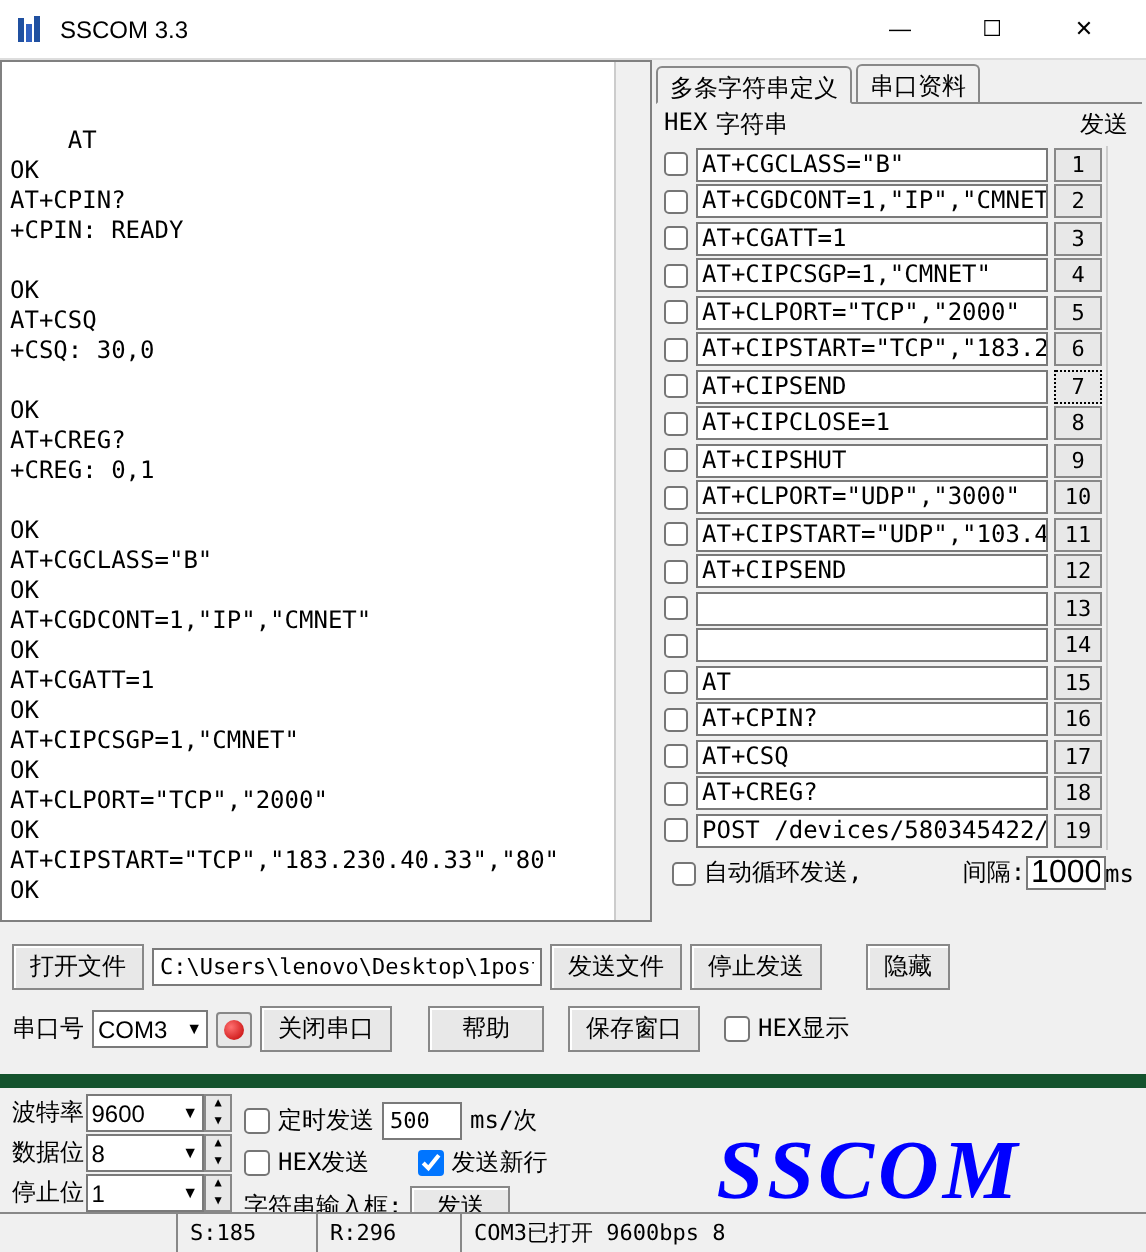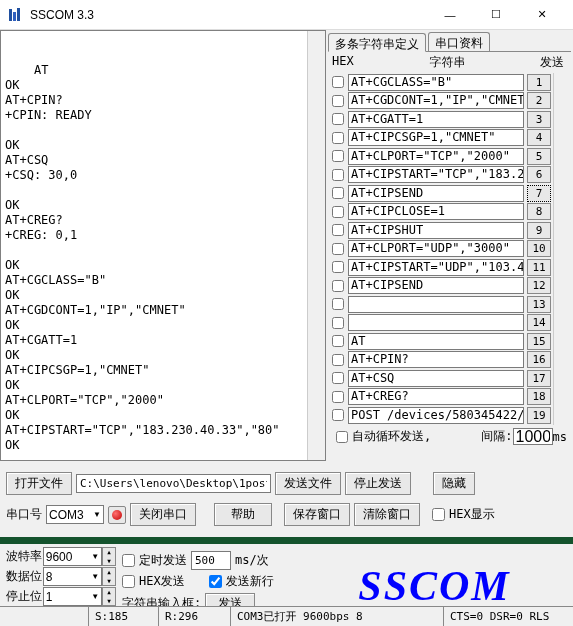--- a/index.html
+++ b/index.html
@@ -14,21 +14,21 @@
 .terminal::after { content: ''; position: absolute; right: 0; top: 0; bottom: 0; width: 17px; background: #f0f0f0; border-left: 1px solid #ccc; }
 .term-arrow { position: absolute; right: 3px; font-size: 9px; color: #555; }
 .term-arrow.up { top: 2px; }
 .term-arrow.down { bottom: 2px; }
 .right-panel { width: 247px; background: #f0f0f0; padding: 2px; }
 .tabs { display: flex; border-bottom: 1px solid #888; height: 20px; }
 .tab { padding: 2px 6px; border: 1px solid #888; border-bottom: none; background: #f0f0f0; font-size: 12px; margin-right: 2px; border-radius: 3px 3px 0 0; }
 .tab.active { background: #f0f0f0; border-bottom: 1px solid #f0f0f0; position: relative; top: 1px; }
 .grid-header { display: flex; font-size: 12px; padding: 2px 4px; }
 .grid-header .h1 { width: 26px; }
-.grid-header .h2 { flex: 1; text-align: center; }
+.grid-header .h2 { flex: 1; }
 .grid-header .h3 { width: 30px; text-align: center; }
 .grid-body { height: 352px; overflow: hidden; position: relative; }
 .grid-body::after { content: ''; position: absolute; right: 0; top: 0; bottom: 0; width: 17px; background: #f0f0f0; border-left: 1px solid #ccc; }
 .grid-row { display: flex; align-items: center; height: 18.5px; padding-right: 17px; }
 .grid-row input[type=checkbox] { width: 12px; height: 12px; margin: 0 4px; }
 .grid-row .inp { flex: 1; height: 17px; border: 1px solid #7a7a7a; background: #fff; font-family: "SimSun", monospace; font-size: 12px; padding: 0 2px; overflow: hidden; white-space: nowrap; }
 .grid-row .btn { width: 24px; height: 17px; border: 1px solid #888; background: #e8e8e8; margin: 0 3px; font-size: 11px; text-align: center; line-height: 15px; }
 .btn-dotted { border: 1px dotted #000 !important; }
 .loop-row { display: flex; align-items: center; padding: 3px 4px; }
 .loop-row input[type=checkbox] { width: 12px; height: 12px; margin: 0 4px; }
@@ -241,21 +241,20 @@
     <div class="combo" style="width:58px">
         <span>COM3</span>
         <span class="arrow">▼</span>
       </div>
     <div class="rec-btn">
         <div class="rec-dot"></div>
       </div>
     <button class="btn3d">关闭串口</button>
     <button class="btn3d" style="margin-left:14px;padding:2px 16px">帮助</button>
     <button class="btn3d" style="margin-left:8px">保存窗口</button>
-    <button class="btn3d">清除窗口</button>
     <input type="checkbox" style="margin-left: 8px;">
     <span>HEX显示</span>
   </div>
 </div>
 
 <div class="settings-grid">
   <div class="left-settings">
     <div class="srow">
       <span class="lbl">波特率</span>
       <div class="combo">
@@ -322,14 +321,13 @@
 <div class="input-send-row">
   <div style="width:110px"></div>
   <input class="txtinput wide" value="AT+CIPSEND" style="">
 </div>
 
 <div class="statusbar">
   <div class="cell" style="width:88px;border-left:none"></div>
   <div class="cell" style="width:70px">S:185</div>
   <div class="cell" style="width:72px">R:296</div>
   <div class="cell" style="flex:1">COM3已打开  9600bps  8</div>
-  <div class="cell" style="width:130px">CTS=0 DSR=0 RLS</div>
 </div>
 
 </body></html>

